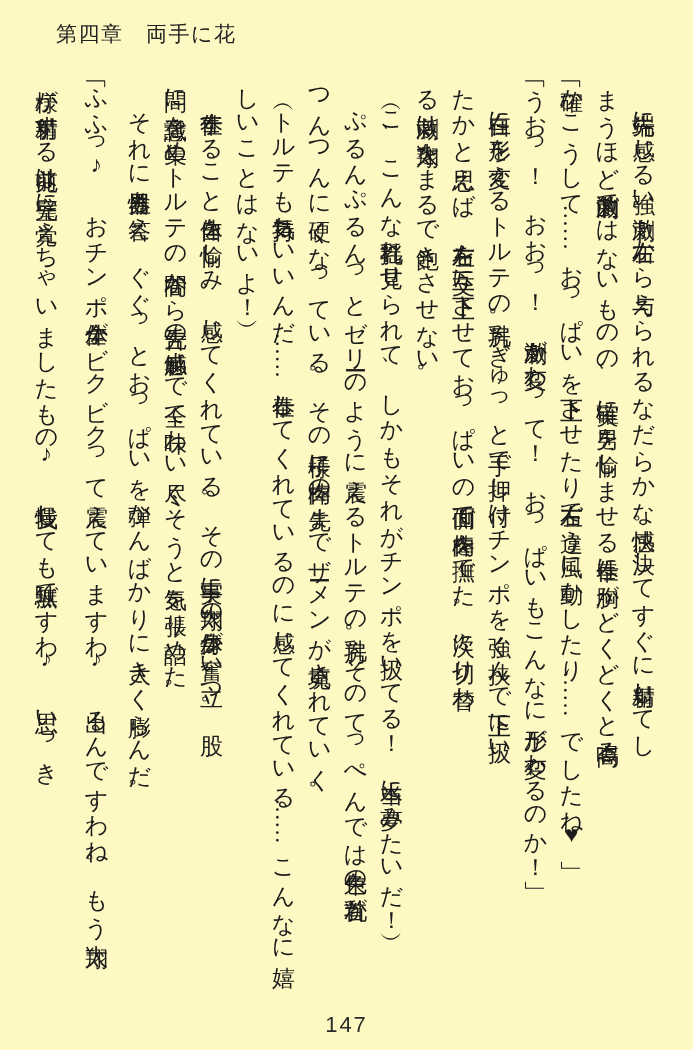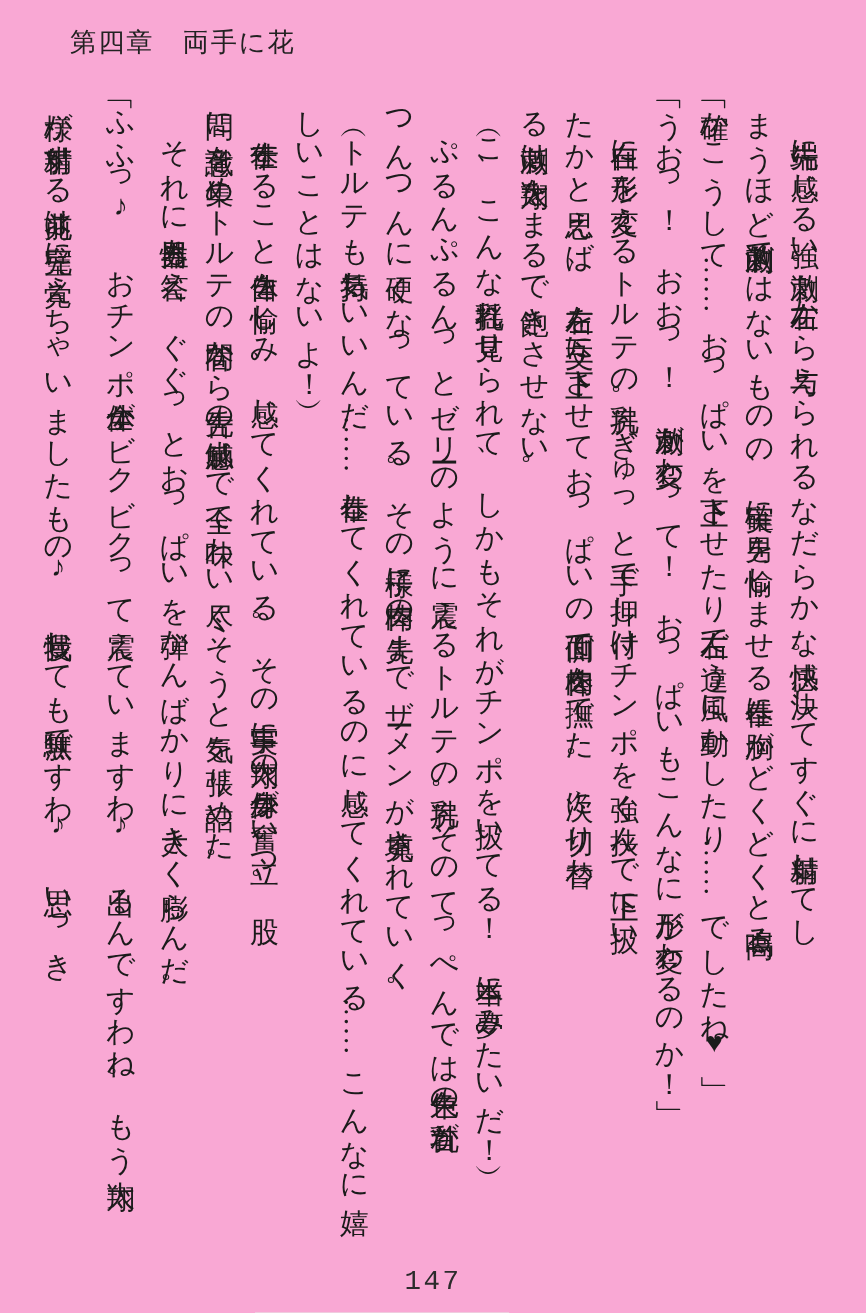--- a/index.html
+++ b/index.html
@@ -5,21 +5,21 @@
     html, body {
       margin: 0;
       padding: 0;
       background: #e8e8e8;
     }
     .page {
       position: relative;
       width: 693px;
       height: 1050px;
       margin: 0 auto;
-      background: #f9a8d4;
+      background: #fef9c3;
       overflow: hidden;
       font-family: "Liberation Serif", "DejaVu Serif", serif;
       color: #1b1b1b;
     }
     .running-header {
       position: absolute;
       top: 20px;
       left: 56px;
       font-size: 21px;
       letter-spacing: 1.5px;
@@ -45,21 +45,21 @@
     }
     .tcol.wide {
       line-height: 50px;         
     }
     .page-number {
       position: absolute;
       bottom: 12px;
       left: 0;
       right: 0;
       text-align: center;
-      font-family: Liberation Mono, monospace;
+      font-family: Liberation Sans, sans-serif;
       font-size: 22px;
       letter-spacing: 2px;
       color: #2b2b2b;
     }
   </style>
 </head>
 <body>
 
 <div class="page">
 

